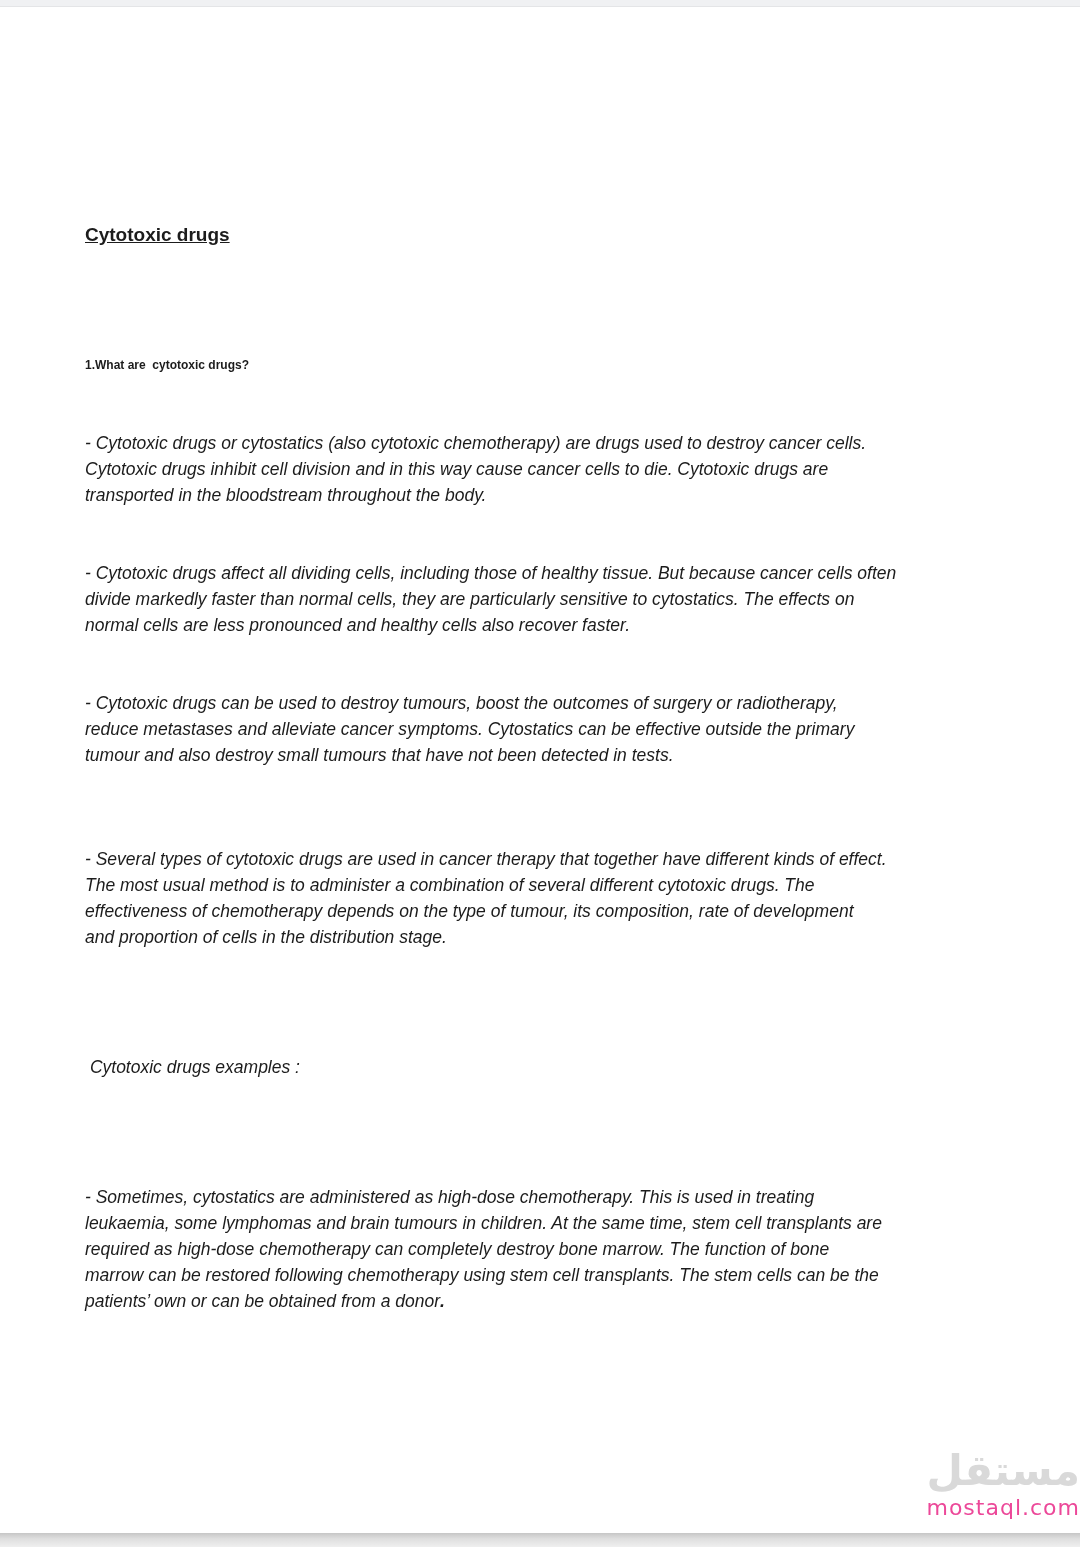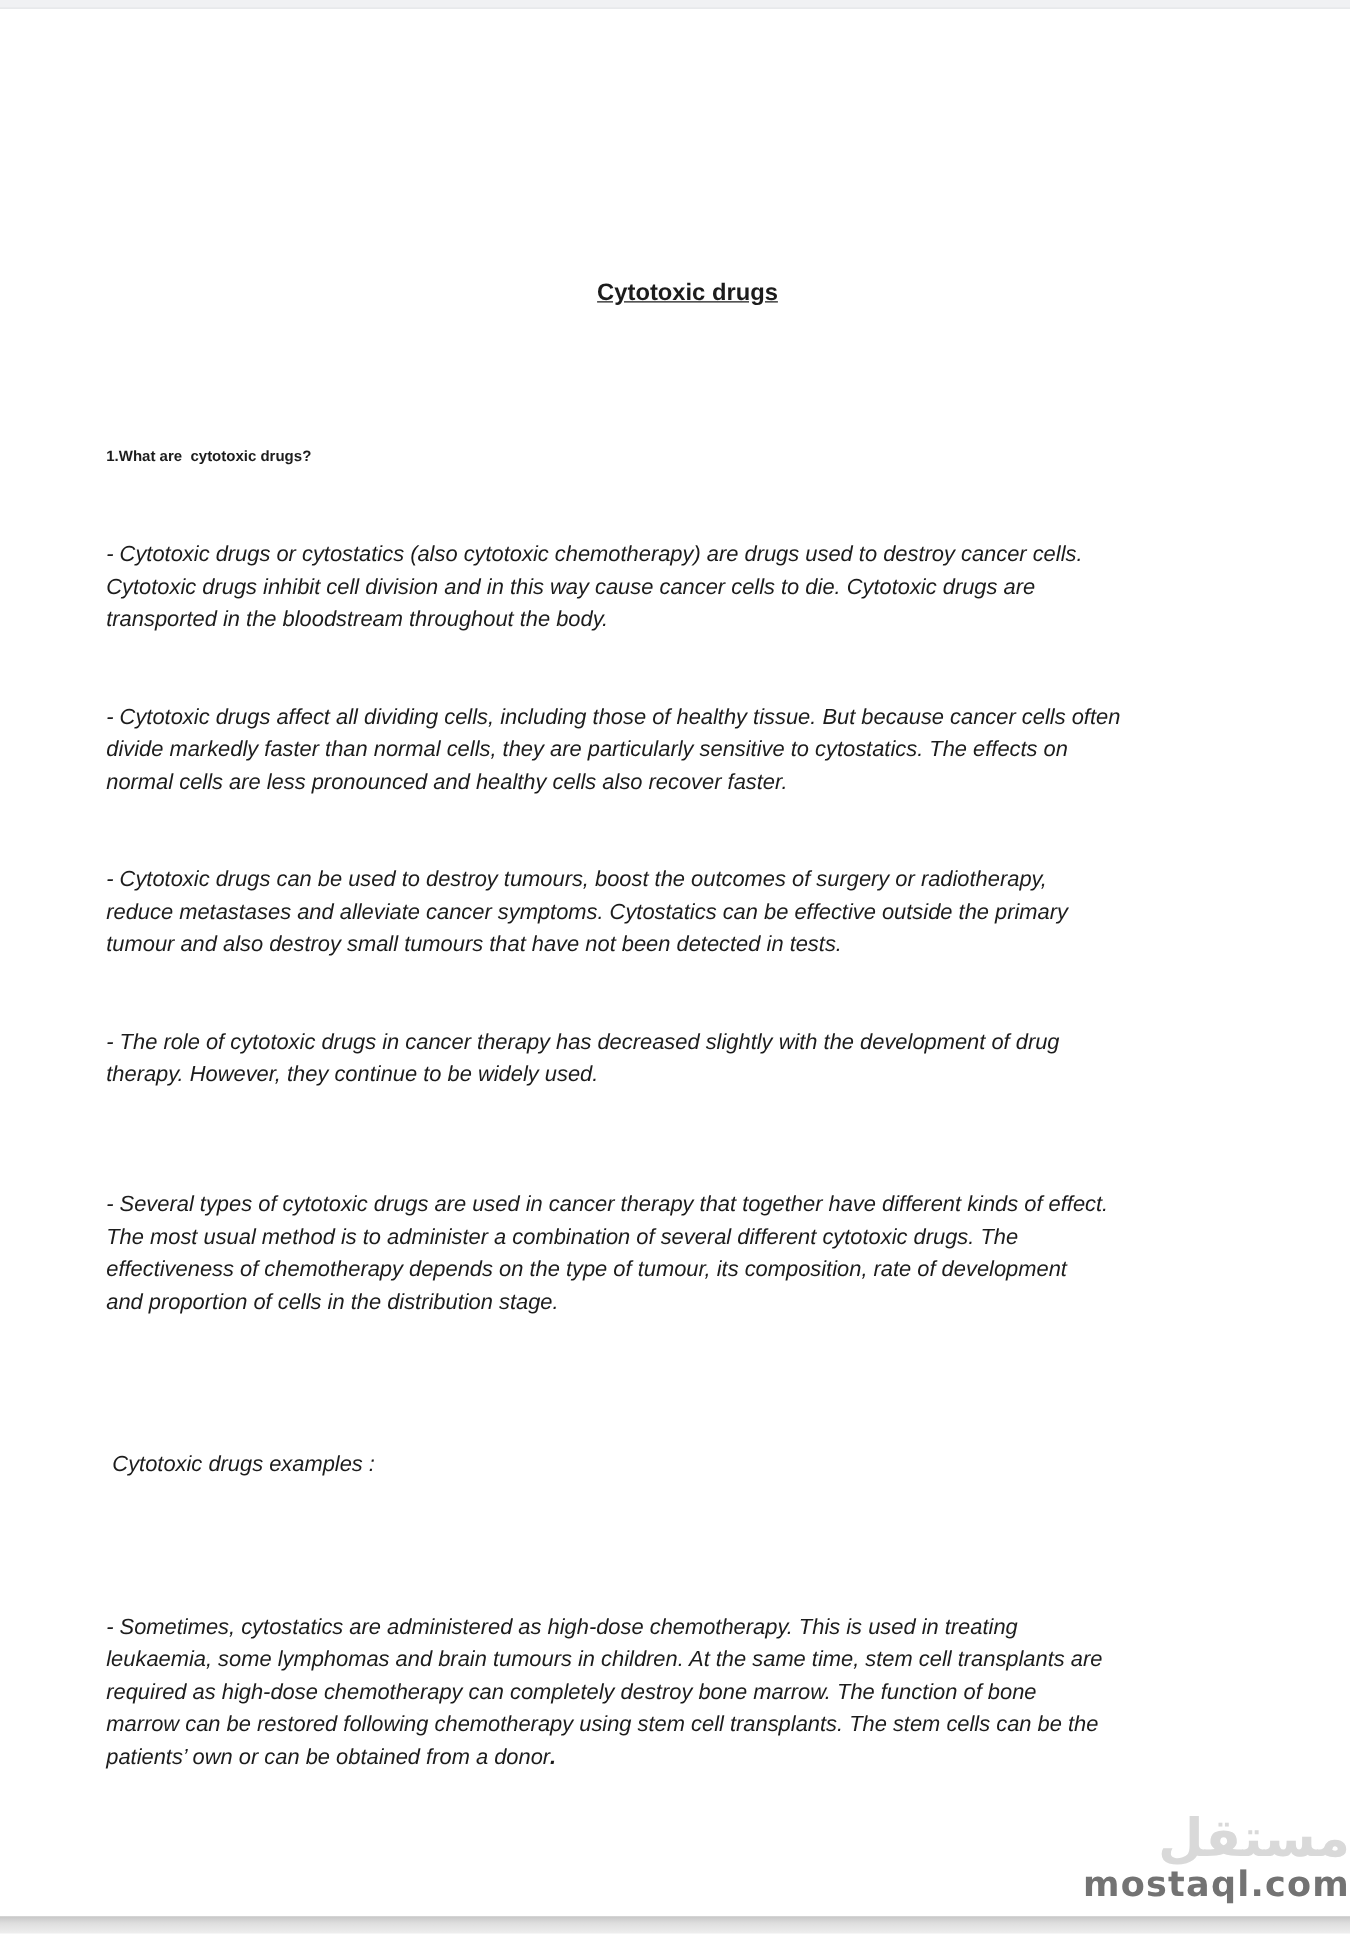--- a/index.html
+++ b/index.html
@@ -28,21 +28,20 @@
     top: 6px;
     left: 0;
     padding: 138px 65px 0 85px;
     width: 930px;
     font-size: 17.5px;
     line-height: 26px;
     white-space: pre-wrap;
   }
   .doc-title {
     margin: 0;
-    text-align: center;
     font-size: 19px;
     font-weight: bold;
     text-decoration: underline;
     line-height: 26px;
   }
   .heading {
     margin: 26px 0 0 0;
     font-size: 12px;
     font-weight: bold;
     line-height: 26px;
@@ -60,25 +59,25 @@
     user-select: none;
   }
   .wm-arabic {
     font-family: "DejaVu Sans", sans-serif;
     font-size: 42px;
     font-weight: bold;
     line-height: 46px;
   }
   .wm-domain {
     font-family: "DejaVu Sans", sans-serif;
-    font-size: 28px;
-    font-weight: bold;
+    font-size: 22px;
+    font-weight: normal;
     letter-spacing: 1px;
     line-height: 28px;
-    color: #737373;
+    color: #ec4899;
   }
   .bottom-band {
     position: absolute;
     bottom: 0; left: 0;
     width: 100%;
     height: 14px;
     background: linear-gradient(to bottom, #c6c6c6 0%, #dedede 40%, #efefef 100%);
   }
 </style>
 </head>
@@ -93,22 +92,20 @@
   <h2 class="heading">1.What are  cytotoxic drugs?</h2>
   <p>- Cytotoxic drugs or cytostatics (also cytotoxic chemotherapy) are drugs used to destroy cancer cells.
 Cytotoxic drugs inhibit cell division and in this way cause cancer cells to die. Cytotoxic drugs are
 transported in the bloodstream throughout the body.</p>
   <p>- Cytotoxic drugs affect all dividing cells, including those of healthy tissue. But because cancer cells often
 divide markedly faster than normal cells, they are particularly sensitive to cytostatics. The effects on
 normal cells are less pronounced and healthy cells also recover faster.</p>
   <p>- Cytotoxic drugs can be used to destroy tumours, boost the outcomes of surgery or radiotherapy,
 reduce metastases and alleviate cancer symptoms. Cytostatics can be effective outside the primary
 tumour and also destroy small tumours that have not been detected in tests.</p>
-  <p>- The role of cytotoxic drugs in cancer therapy has decreased slightly with the development of drug
-therapy. However, they continue to be widely used.</p>
 
   <p>- Several types of cytotoxic drugs are used in cancer therapy that together have different kinds of effect.
 The most usual method is to administer a combination of several different cytotoxic drugs. The
 effectiveness of chemotherapy depends on the type of tumour, its composition, rate of development
 and proportion of cells in the distribution stage.</p>
 
   <p class="gap"> Cytotoxic drugs examples :</p>
 
   <p class="gap"><span>- Sometimes, cytostatics are administered as high-dose chemotherapy. This is used in treating
 leukaemia, some lymphomas and brain tumours in children. At the same time, stem cell transplants are

